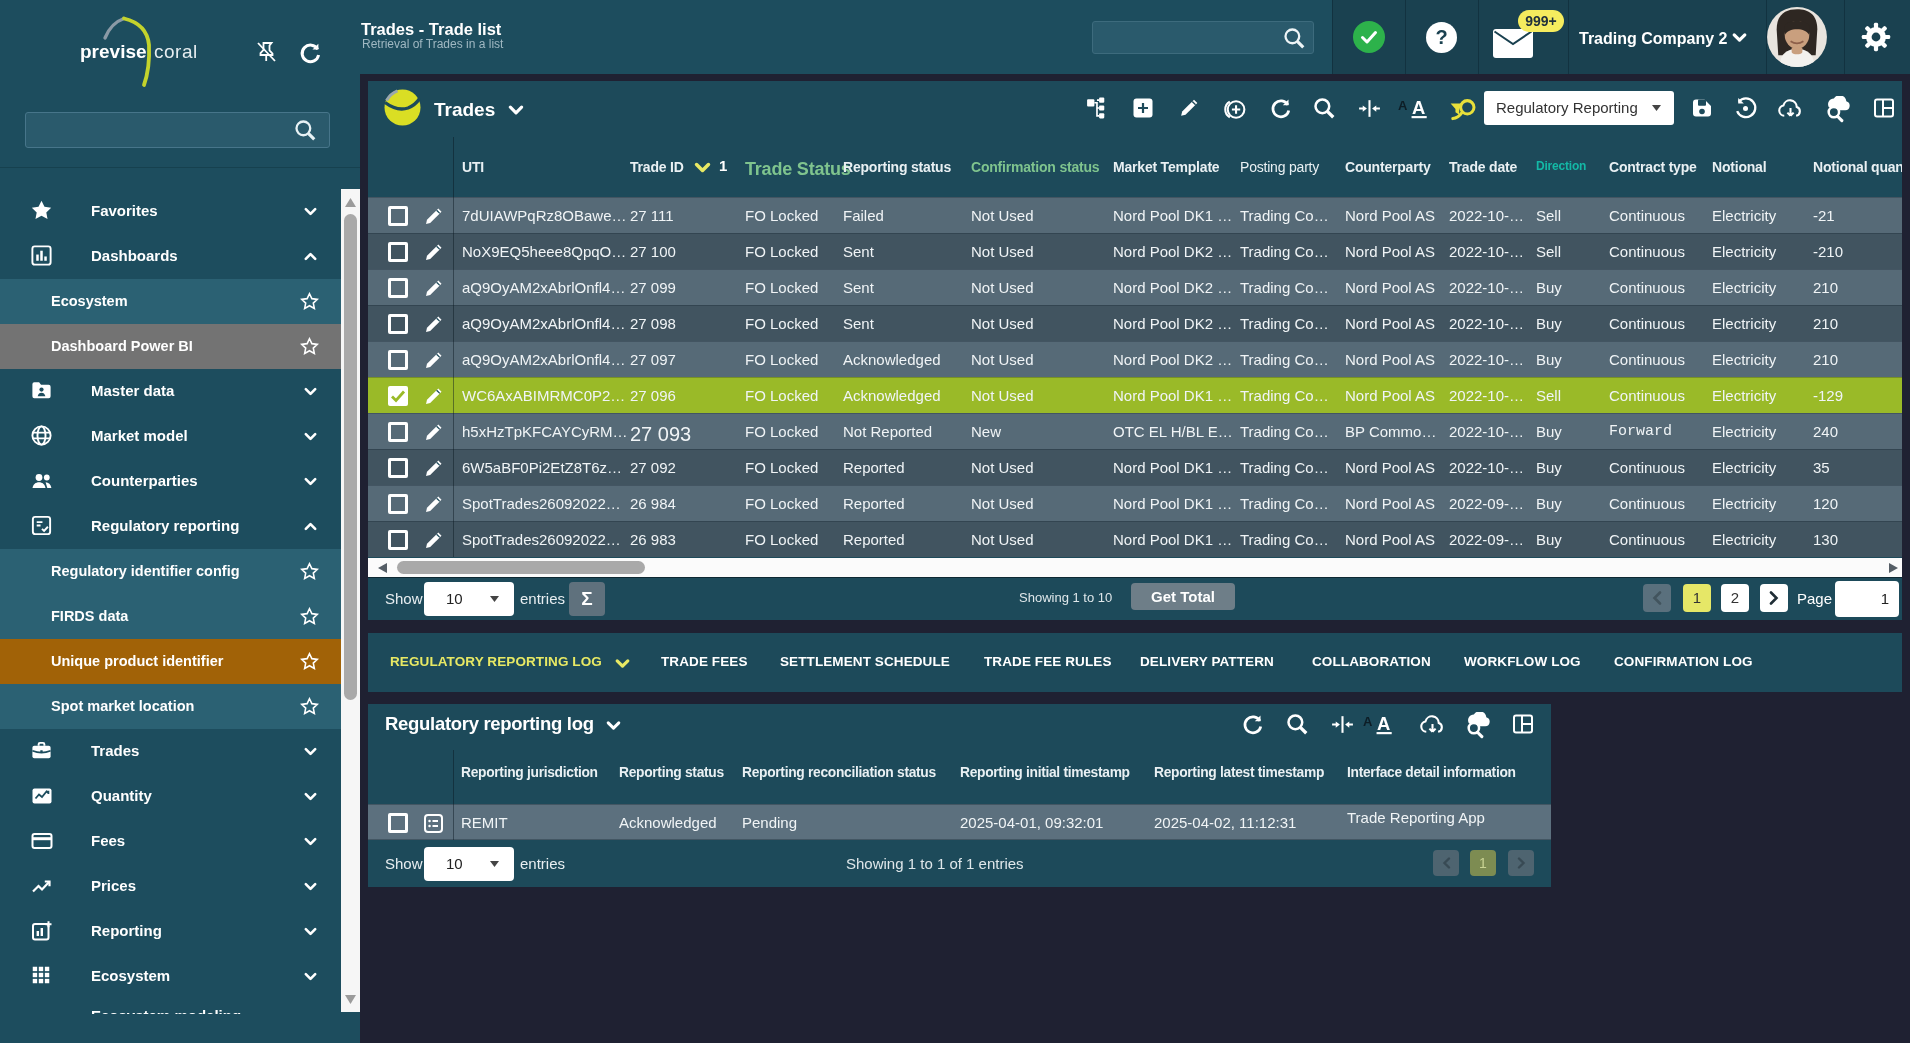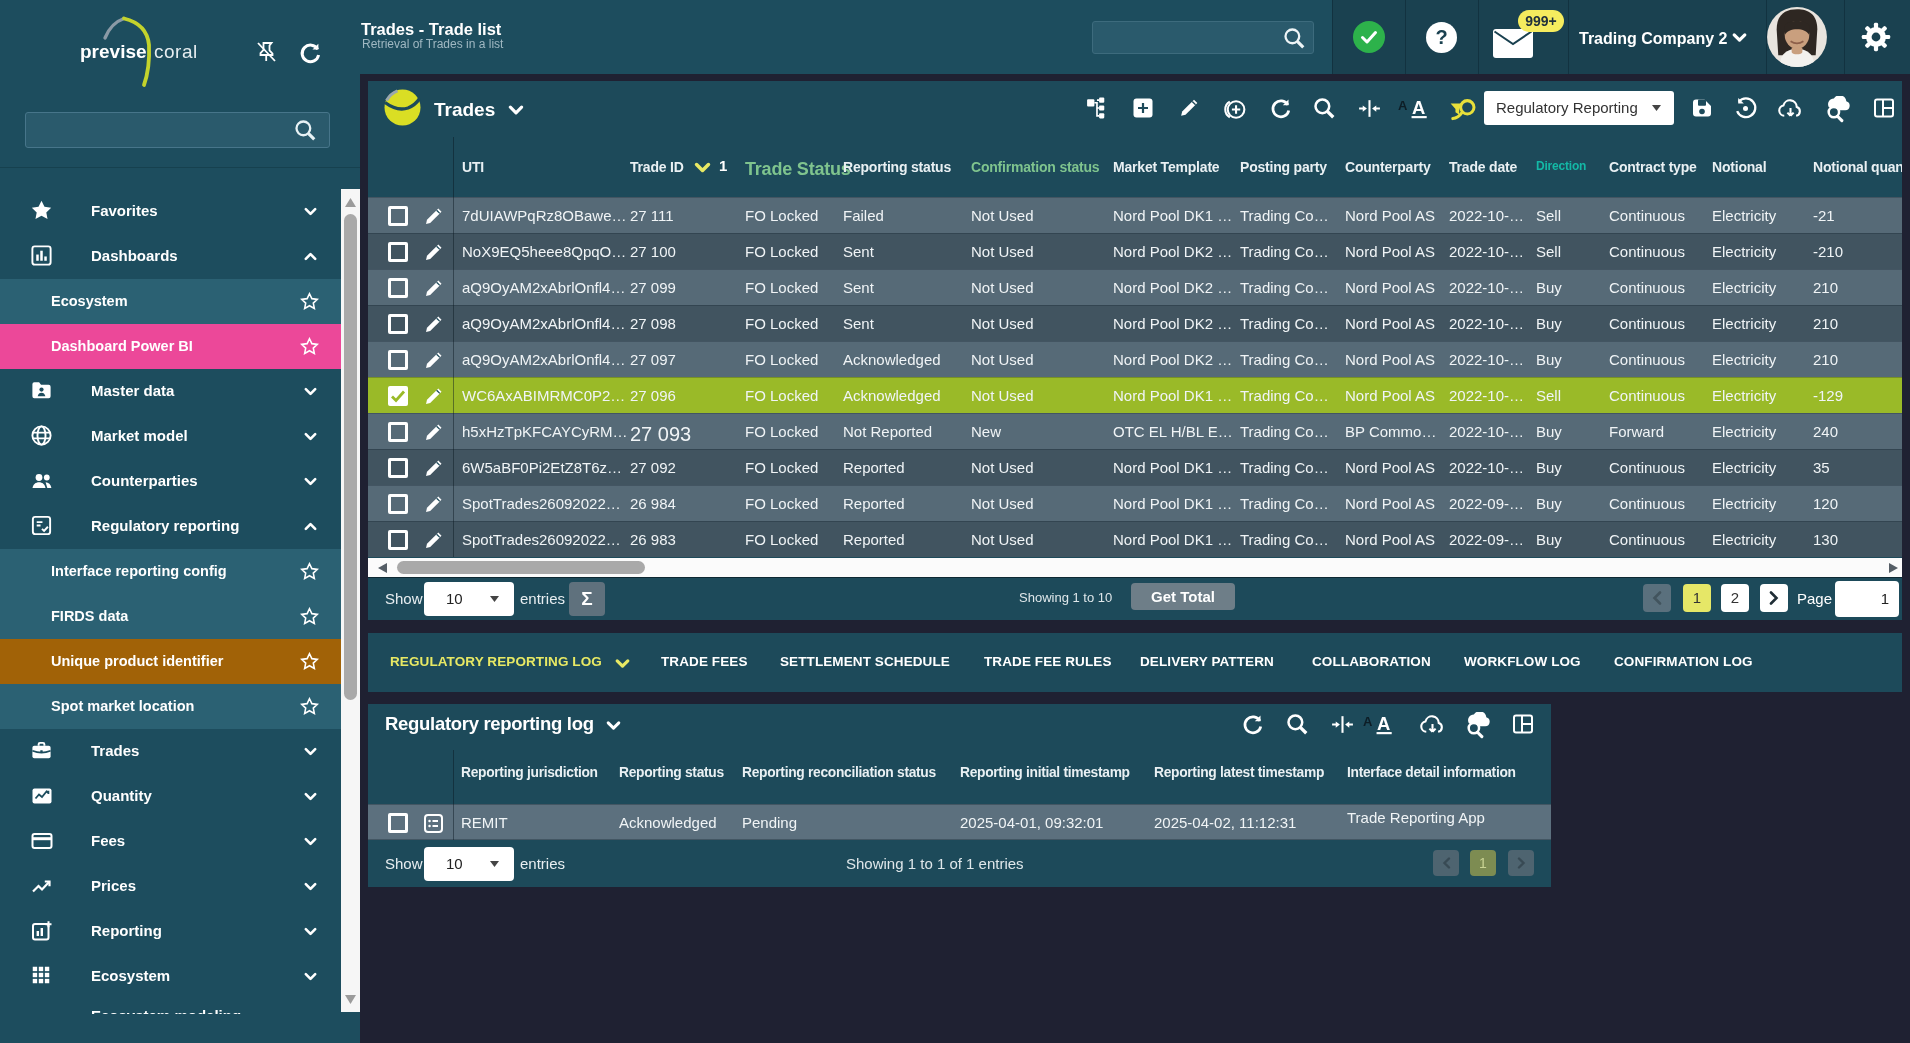--- a/index.html
+++ b/index.html
@@ -74,21 +74,21 @@
           </div>
 </div>
 <div class="abs" style="left:0;top:90px;width:360px;height:45px;background:#2b6173;">
 <div class="abs" style="left:51px;top:14px;font-size:14.5px;font-weight:bold;color:#fff;">Ecosystem</div>
 <div class="abs" style="left:300px;top:13px;">
             <svg width="19" height="19" viewBox="0 0 19 19" style="display:block;">
               <path d="M12 2.2l3 6.2 6.8.9-5 4.7 1.3 6.7L12 17.4 5.9 20.7 7.2 14l-5-4.7 6.8-.9z" fill="none" stroke="#ffffff" stroke-width="2" transform="scale(0.7916666666666666)"></path>
             </svg>
           </div>
 </div>
-<div class="abs" style="left:0;top:135px;width:360px;height:45px;background:#ec4899;">
+<div class="abs" style="left:0;top:135px;width:360px;height:45px;background:#737373;">
 <div class="abs" style="left:51px;top:14px;font-size:14.5px;font-weight:bold;color:#fff;">Dashboard Power BI</div>
 <div class="abs" style="left:300px;top:13px;">
             <svg width="19" height="19" viewBox="0 0 19 19" style="display:block;">
               <path d="M12 2.2l3 6.2 6.8.9-5 4.7 1.3 6.7L12 17.4 5.9 20.7 7.2 14l-5-4.7 6.8-.9z" fill="none" stroke="#ffffff" stroke-width="2" transform="scale(0.7916666666666666)"></path>
             </svg>
           </div>
 </div>
 <div class="abs" style="left:0;top:180px;width:360px;height:45px;">
 <div class="abs" style="left:30px;top:10px;">
             <svg width="23" height="23" viewBox="0 0 23 23" style="display:block;">
@@ -152,21 +152,21 @@
             </svg>
           </div>
 <div class="abs" style="left:91px;top:13px;font-size:15px;font-weight:bold;color:#fff;">Regulatory reporting</div>
 <div class="abs" style="left:303px;top:15px;">
             <svg width="15" height="15" viewBox="0 0 15 15" style="display:block;">
               <path d="M3 10.5l5-5 5 5" stroke="#ffffff" stroke-width="2.8" fill="none" stroke-linecap="round" stroke-linejoin="round" transform="scale(0.9375)"></path>
             </svg>
           </div>
 </div>
 <div class="abs" style="left:0;top:360px;width:360px;height:45px;background:#2b6173;">
-<div class="abs" style="left:51px;top:14px;font-size:14.5px;font-weight:bold;color:#fff;">Interface reporting config</div>
+<div class="abs" style="left:51px;top:14px;font-size:14.5px;font-weight:bold;color:#fff;">Regulatory identifier config</div>
 <div class="abs" style="left:300px;top:13px;">
             <svg width="19" height="19" viewBox="0 0 19 19" style="display:block;">
               <path d="M12 2.2l3 6.2 6.8.9-5 4.7 1.3 6.7L12 17.4 5.9 20.7 7.2 14l-5-4.7 6.8-.9z" fill="none" stroke="#ffffff" stroke-width="2" transform="scale(0.7916666666666666)"></path>
             </svg>
           </div>
 </div>
 <div class="abs" style="left:0;top:405px;width:360px;height:45px;background:#2b6173;">
 <div class="abs" style="left:51px;top:14px;font-size:14.5px;font-weight:bold;color:#fff;">FIRDS data</div>
 <div class="abs" style="left:300px;top:13px;">
             <svg width="19" height="19" viewBox="0 0 19 19" style="display:block;">
@@ -527,21 +527,21 @@
             <polygon points="0,0 9,0 4.5,6" fill="#444"></polygon>
           </svg>
         </div>
       </div>
 <div class="abs" style="left:94px;top:78px;font-size:14px;letter-spacing:-0.2px;font-weight:bold;color:#e9f0f3;white-space:nowrap;">UTI</div>
 <div class="abs" style="left:262px;top:78px;font-size:14px;letter-spacing:-0.2px;font-weight:bold;color:#e9f0f3;white-space:nowrap;">Trade ID</div>
 <div class="abs" style="left:377px;top:78px;font-size:18px;letter-spacing:-0.2px;font-weight:bold;color:#7fc48e;white-space:nowrap;">Trade Status</div>
 <div class="abs" style="left:475px;top:78px;font-size:14px;letter-spacing:-0.2px;font-weight:bold;color:#e9f0f3;white-space:nowrap;">Reporting status</div>
 <div class="abs" style="left:603px;top:78px;font-size:14px;letter-spacing:-0.2px;font-weight:bold;color:#7fc48e;white-space:nowrap;">Confirmation status</div>
 <div class="abs" style="left:745px;top:78px;font-size:14px;letter-spacing:-0.2px;font-weight:bold;color:#e9f0f3;white-space:nowrap;">Market Template</div>
-<div class="abs" style="left:872px;top:78px;font-size:14px;letter-spacing:-0.2px;font-weight:bold;color:#e9f0f3;white-space:nowrap;">Posting party</div>
+<div class="abs" style="left:872px;top:78px;font-size:14px;letter-spacing:-0.2px;font-weight:normal;color:#e9f0f3;white-space:nowrap;">Posting party</div>
 <div class="abs" style="left:977px;top:78px;font-size:14px;letter-spacing:-0.2px;font-weight:bold;color:#e9f0f3;white-space:nowrap;">Counterparty</div>
 <div class="abs" style="left:1081px;top:78px;font-size:14px;letter-spacing:-0.2px;font-weight:bold;color:#e9f0f3;white-space:nowrap;">Trade date</div>
 <div class="abs" style="left:1168px;top:78px;font-size:12px;letter-spacing:-0.2px;font-weight:bold;color:#14b8a6;white-space:nowrap;">Direction</div>
 <div class="abs" style="left:1241px;top:78px;font-size:14px;letter-spacing:-0.2px;font-weight:bold;color:#e9f0f3;white-space:nowrap;">Contract type</div>
 <div class="abs" style="left:1344px;top:78px;font-size:14px;letter-spacing:-0.2px;font-weight:bold;color:#e9f0f3;white-space:nowrap;">Notional</div>
 <div class="abs" style="left:1445px;top:78px;font-size:14px;letter-spacing:-0.2px;font-weight:bold;color:#e9f0f3;white-space:nowrap;">Notional quant</div>
 <div class="abs" style="left:325px;top:77px;">
         <svg width="19" height="19" viewBox="0 0 19 19" style="display:block;">
           <path d="M3 5.5l5 5 5-5" stroke="#e8e964" stroke-width="3" fill="none" stroke-linecap="round" stroke-linejoin="round" transform="scale(1.1875)"></path>
         </svg>
@@ -707,21 +707,21 @@
 <div class="abs" style="left:94px;top:9px;font-size:15px;color:#f0f4f6;white-space:nowrap;">h5xHzTpKFCAYCyRM…</div>
 <div class="abs" style="left:262px;top:9px;font-size:20px;color:#f0f4f6;white-space:nowrap;">27 093</div>
 <div class="abs" style="left:377px;top:9px;font-size:15px;color:#f0f4f6;white-space:nowrap;">FO Locked</div>
 <div class="abs" style="left:475px;top:9px;font-size:15px;color:#f0f4f6;white-space:nowrap;">Not Reported</div>
 <div class="abs" style="left:603px;top:9px;font-size:15px;color:#f0f4f6;white-space:nowrap;">New</div>
 <div class="abs" style="left:745px;top:9px;font-size:15px;color:#f0f4f6;white-space:nowrap;">OTC EL H/BL E…</div>
 <div class="abs" style="left:872px;top:9px;font-size:15px;color:#f0f4f6;white-space:nowrap;">Trading Co…</div>
 <div class="abs" style="left:977px;top:9px;font-size:15px;color:#f0f4f6;white-space:nowrap;">BP Commo…</div>
 <div class="abs" style="left:1081px;top:9px;font-size:15px;color:#f0f4f6;white-space:nowrap;">2022-10-…</div>
 <div class="abs" style="left:1168px;top:9px;font-size:15px;color:#f0f4f6;white-space:nowrap;">Buy</div>
-<div class="abs" style="left:1241px;top:9px;font-size:15px;color:#f0f4f6;white-space:nowrap;">Forward</div>
+<div class="abs" style="left:1241px;top:9px;font-size:15px;color:#f0f4f6;white-space:nowrap;font-family:Liberation Mono, monospace;">Forward</div>
 <div class="abs" style="left:1344px;top:9px;font-size:15px;color:#f0f4f6;white-space:nowrap;">Electricity</div>
 <div class="abs" style="left:1445px;top:9px;font-size:15px;color:#f0f4f6;white-space:nowrap;">240</div>
 </div>
 <div class="abs" style="left:0;top:368px;width:1534px;height:36px;background:#415460;border-top:1px solid rgba(10,25,35,0.25);">
 <div class="abs" style="left:20px;top:8px;width:20px;height:20px;border:3px solid #fff;border-radius:2px;"></div>
 <div class="abs" style="left:55px;top:7px;">
           <svg width="22" height="22" viewBox="0 0 22 22" style="display:block;">
             <g transform="scale(1.0)">
               <path d="M3 19l1-4.2L15.3 3.5l3.2 3.2L7.2 18z" fill="#ffffff"></path>
               <path d="M13.6 5.2l3.2 3.2" stroke="#1d4a5a" stroke-width="1.3"></path>

